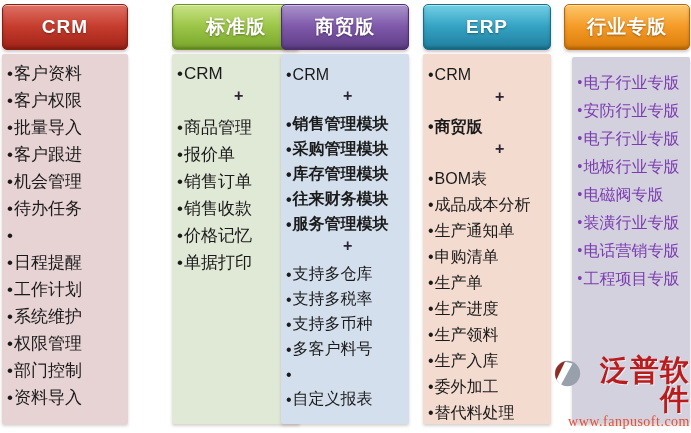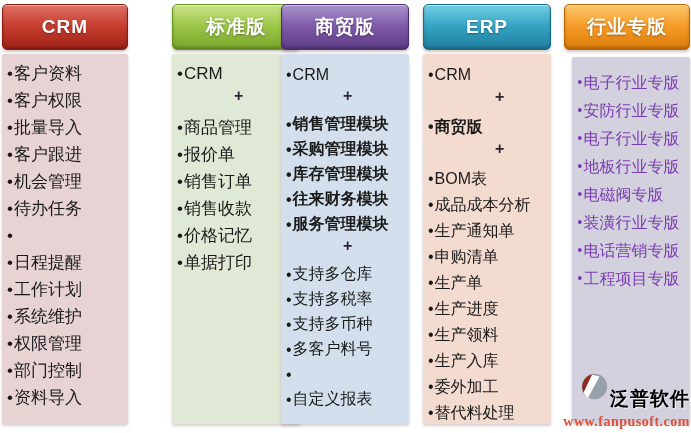--- a/index.html
+++ b/index.html
@@ -46,24 +46,24 @@
   .txt{flex:0 0 auto;}
   .bold{font-weight:bold;}
   .plus{display:block;padding-left:62px;font-weight:bold;font-size:16px;
         color:#2b2233;line-height:inherit;}
   .c3 .plus{padding-left:72px;}
 
   .watermark{position:absolute;right:1px;bottom:4px;width:136px;
              text-align:right;line-height:1;}
   .wm-row{display:flex;align-items:center;justify-content:flex-end;gap:2px;}
   .wm-logo{width:27px;height:27px;flex:0 0 auto;display:block;}
-  .wm-brand{font-size:19px;font-weight:bold;color:#000000;letter-spacing:1px;
+  .wm-brand{font-size:29px;font-weight:bold;color:#b91c1c;letter-spacing:1px;
             text-shadow:1px 1px 0 rgba(255,255,255,.7);margin-top:24px;}
-  .wm-url{margin-top:7px;font-family:"Liberation Serif","DejaVu Serif",serif;
-          font-weight:bold;font-size:14px;color:#e0513a;letter-spacing:.5px;}
+  .wm-url{margin-top:1px;font-family:"Liberation Serif","DejaVu Serif",serif;
+          font-weight:normal;font-size:14px;color:#e0513a;letter-spacing:.5px;}
 </style>
 </head>
 <body>
 
 <div class="stage">
 
   <div class="column c0" style="--h1: #dd7165; --h2: #c63d2e; --h3: #a02217; --hb: #8a1d12; --body: #e7d2d4; --txt: #1a1a1a;">
     <div class="col-header">CRM</div>
     <div class="col-body">
       <div class="list">

